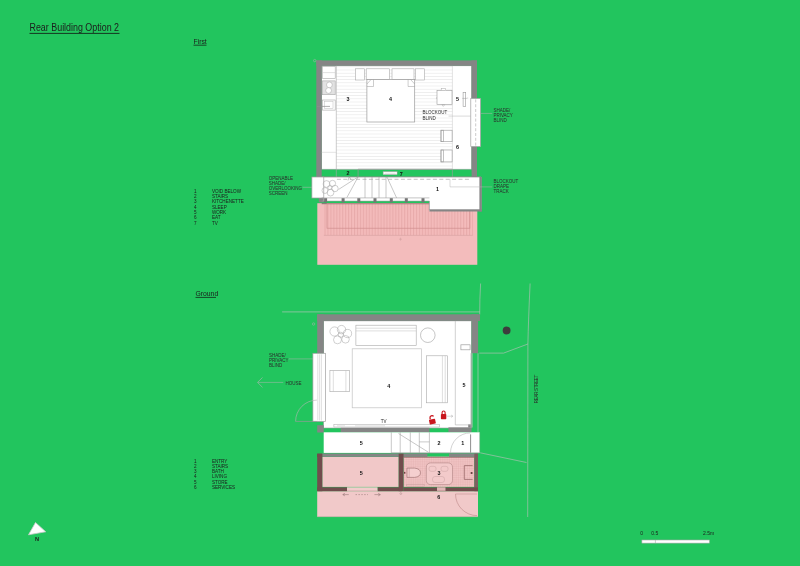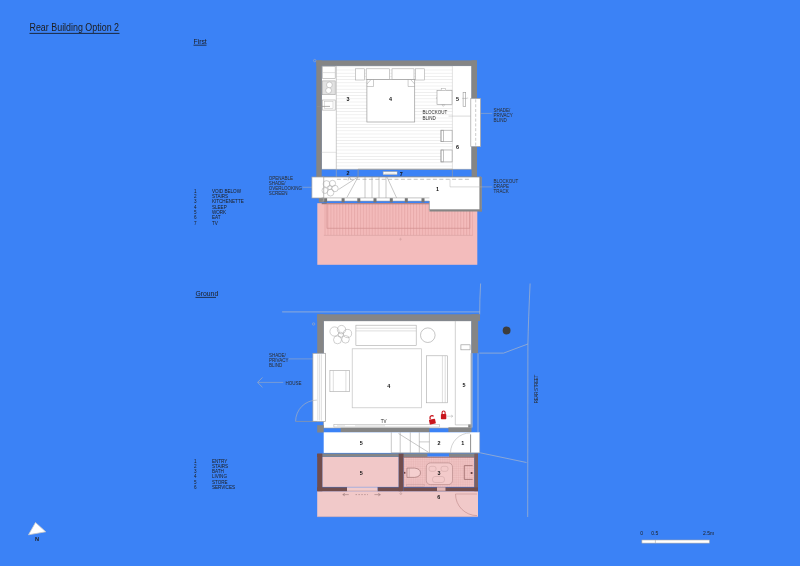--- a/index.html
+++ b/index.html
@@ -1,16 +1,16 @@
 <!DOCTYPE html>
 <html><head>
 <meta charset="utf-8">
 <style>
   html,body{margin:0;padding:0;background:#ffffff;}
-  #page{position:relative;width:800px;height:566px;background:#3b82f6;overflow:hidden;
+  #page{position:relative;width:800px;height:566px;background:#22c55e;overflow:hidden;
         font-family:"Liberation Sans",sans-serif;}
   svg{position:absolute;top:0;left:0;}
   text{font-family:"Liberation Sans",sans-serif;fill:#1c1c1c;}
   .num{font-weight:bold;font-size:5.4px;fill:#111;}
   .ann{font-size:4.5px;fill:#2a2a2a;}
   .leg{font-size:4.6px;fill:#2a2a2a;}
 </style>
 </head>
 <body>
 <div id="page">

